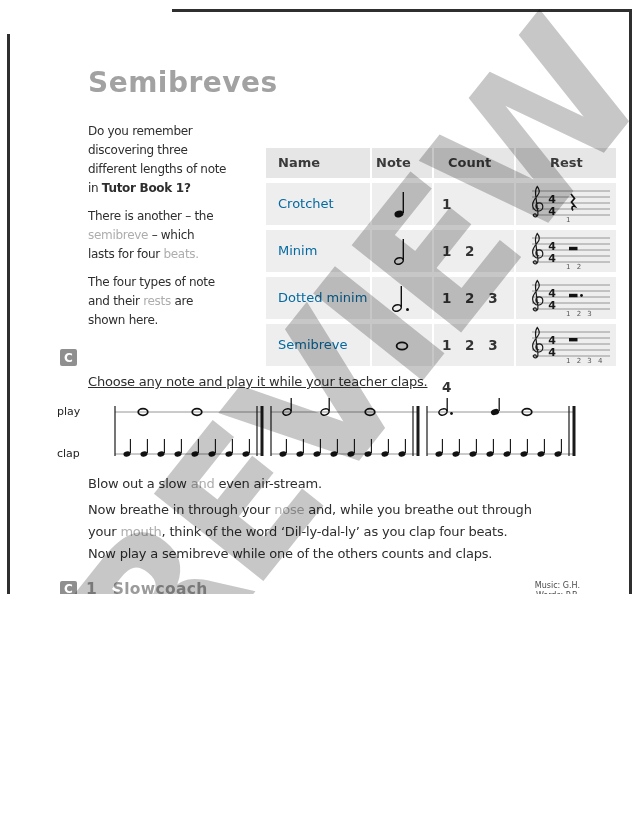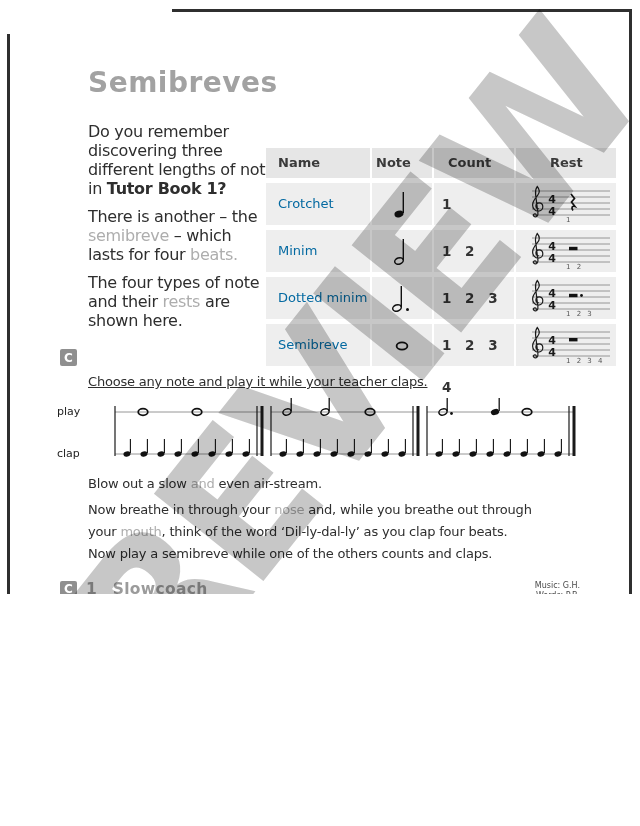--- a/index.html
+++ b/index.html
@@ -17,21 +17,21 @@
   .watermark {
     position:absolute; left:316px; top:408px;
     transform:translate(-50%,-50%) rotate(-51.5deg) scaleX(.97);
     font-size:192px; font-weight:bold; letter-spacing:-8px;
     color:#c7c7c7; mix-blend-mode:multiply; z-index:9;
     white-space:nowrap; pointer-events:none;
   }
 
   .title { position:absolute; left:88px; top:66px; margin:0; font-size:28px; font-weight:bold; color:#a2a2a2; letter-spacing:.5px; }
 
-  .intro { position:absolute; left:88px; top:122px; font-size:16px; letter-spacing:-.3px; color:#2e2e2e; line-height:19px; }
+  .intro { position:absolute; left:88px; top:122px; font-size:12px; letter-spacing:-.3px; color:#2e2e2e; line-height:19px; }
   .intro .para { margin:0 0 9px 0; }
   .intro .ln { white-space:nowrap; }
   .gray { color:#adadad; }
   .b { font-weight:bold;margin-top:24px; }
 
   
   .note-table { position:absolute; left:230px; top:148px; width:352px;padding-left:36px; }
   .tr { display:flex; gap:2px; margin-bottom:5px; }
   .td { background:#eeeeee; }
   .tr.head .td { background:#e6e6e6; height:30px; line-height:30px; font-weight:bold; color:#3a3a3a; font-size:13px; }

